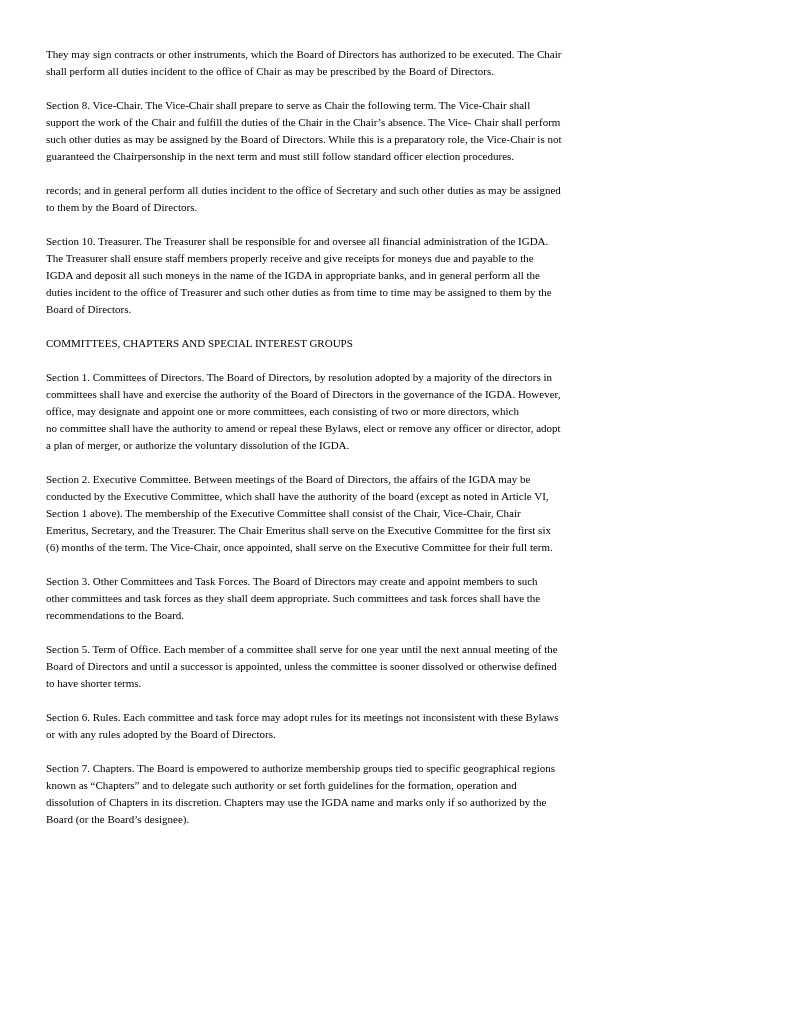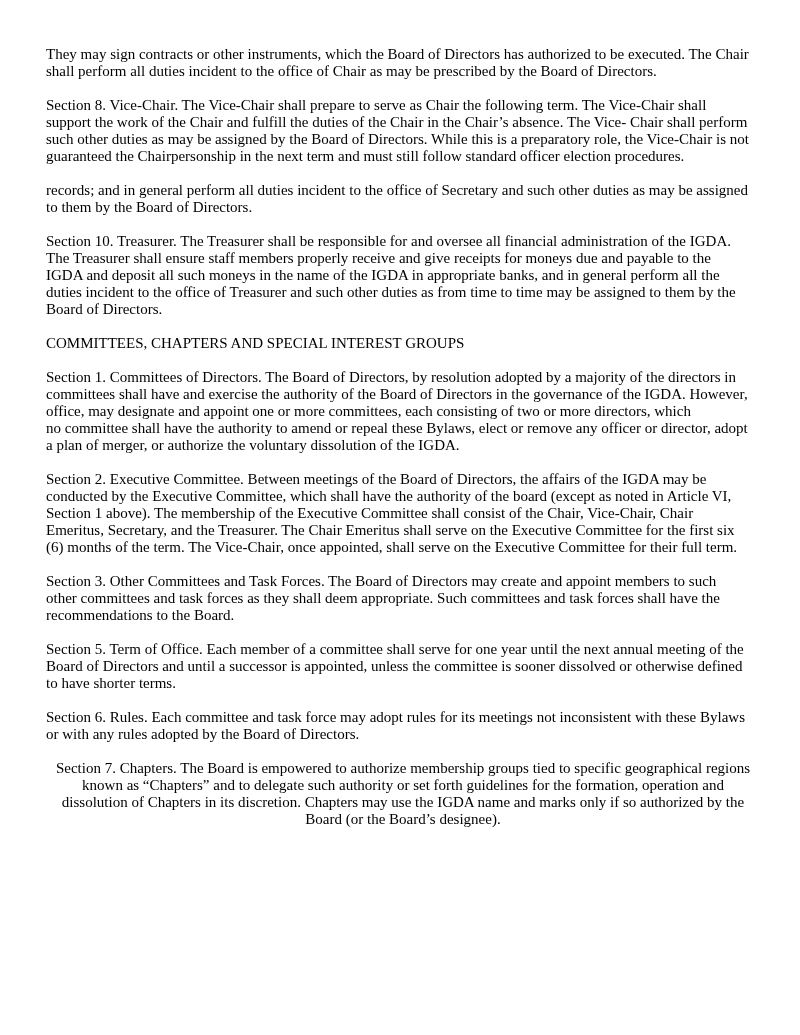--- a/index.html
+++ b/index.html
@@ -16,24 +16,24 @@
     color: #000000;
   }
   .doc-content {
     position: absolute;
     top: 46px;
     left: 46px;
     right: 40px;
   }
   .para {
     margin-bottom: 17px;
-    font-size: 15px;
+    font-size: 11px;
     line-height: 17px;
   }
-  .para:last-child { margin-bottom: 1px; text-align: center; }
+  .para:last-child { margin-bottom: 1px; }
   .line {
     white-space: nowrap;
     height: 17px;
   }
   .line.bold {
     font-weight: bold;
   }
 </style>
 </head>
 <body>

